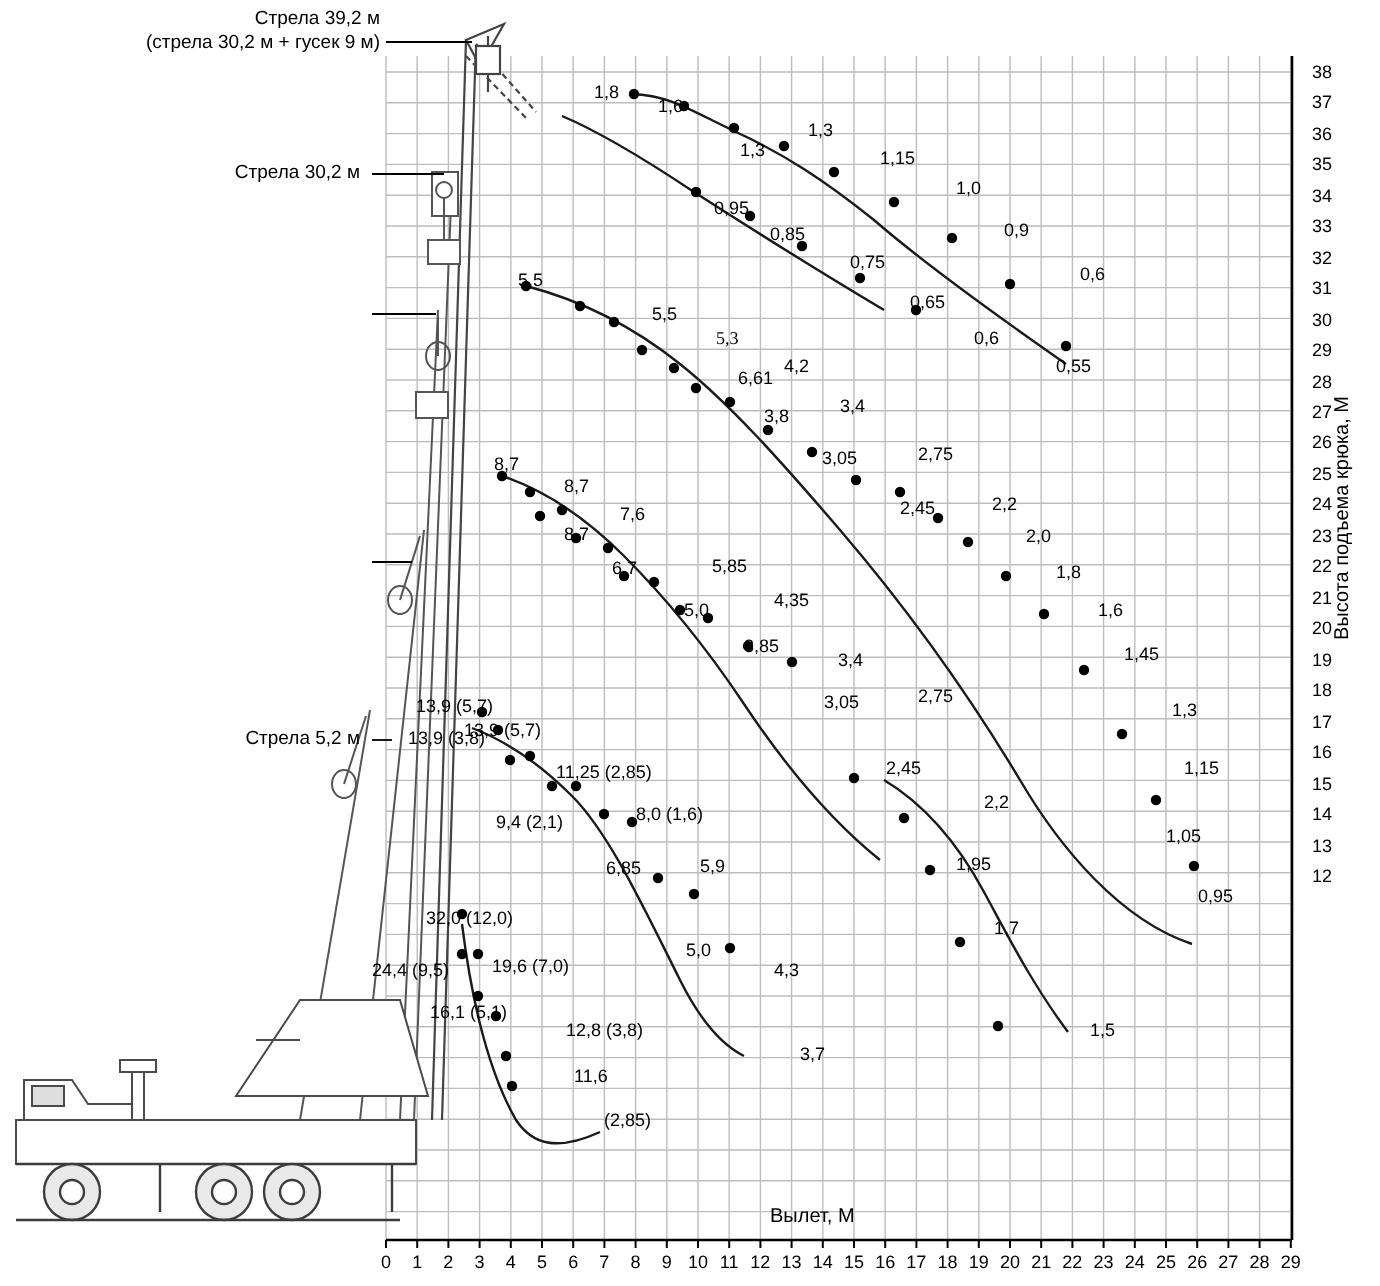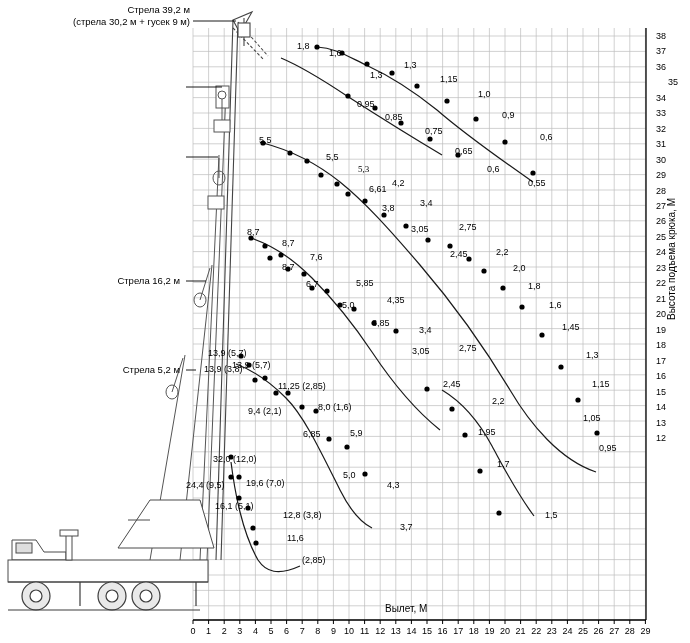--- a/index.html
+++ b/index.html
@@ -314,22 +314,22 @@
       <line x1="614.2" y1="620" x2="614.2" y2="624"></line>
       <line x1="629.8" y1="620" x2="629.8" y2="624"></line>
       <line x1="645.4" y1="620" x2="645.4" y2="624"></line>
     </g>
   </svg>
 
   <div class="boomlbl" style="left:18px;top:4px;width:172px;">
     <span>Стрела 39,2 м</span><br>
     <span>(стрела 30,2 м + гусек 9 м)</span>
   </div>
-  <div class="boomlbl" style="left:18px;top:275px;width:162px;">
-    <span>Стрела 16,2 м</span>
+  <div class="boomlbl" style="left:18px;top:81px;width:162px;">
+    <span>Стрела 30,2 м</span>
   </div>
   <div class="boomlbl" style="left:18px;top:364px;width:162px;">
     <span>Стрела 5,2 м</span>
   </div>
 
   <div class="lbl" style="left:297px;top:41px;">1,8</div>
   <div class="lbl" style="left:329px;top:48px;">1,6</div>
   <div class="lbl" style="left:370px;top:70px;">1,3</div>
   <div class="lbl" style="left:404px;top:60px;">1,3</div>
   <div class="lbl" style="left:440px;top:74px;">1,15</div>
@@ -399,21 +399,21 @@
 
   <div class="lbl" style="left:443px;top:379px;">2,45</div>
   <div class="lbl" style="left:492px;top:396px;">2,2</div>
   <div class="lbl" style="left:478px;top:427px;">1,95</div>
   <div class="lbl" style="left:497px;top:459px;">1,7</div>
   <div class="lbl" style="left:545px;top:510px;">1,5</div>
 
   <div class="tick" style="left:652px;top:31px;width:18px;">38</div>
   <div class="tick" style="left:652px;top:46px;width:18px;">37</div>
   <div class="tick" style="left:652px;top:62px;width:18px;">36</div>
-  <div class="tick" style="left:652px;top:77px;width:18px;margin-left:12px;">35</div>
+  <div class="tick" style="left:652px;top:77px;width:18px;">35</div>
   <div class="tick" style="left:652px;top:93px;width:18px;">34</div>
   <div class="tick" style="left:652px;top:108px;width:18px;">33</div>
   <div class="tick" style="left:652px;top:124px;width:18px;">32</div>
   <div class="tick" style="left:652px;top:139px;width:18px;">31</div>
   <div class="tick" style="left:652px;top:155px;width:18px;">30</div>
   <div class="tick" style="left:652px;top:170px;width:18px;">29</div>
   <div class="tick" style="left:652px;top:186px;width:18px;">28</div>
   <div class="tick" style="left:652px;top:201px;width:18px;">27</div>
   <div class="tick" style="left:652px;top:216px;width:18px;">26</div>
   <div class="tick" style="left:652px;top:232px;width:18px;">25</div>

